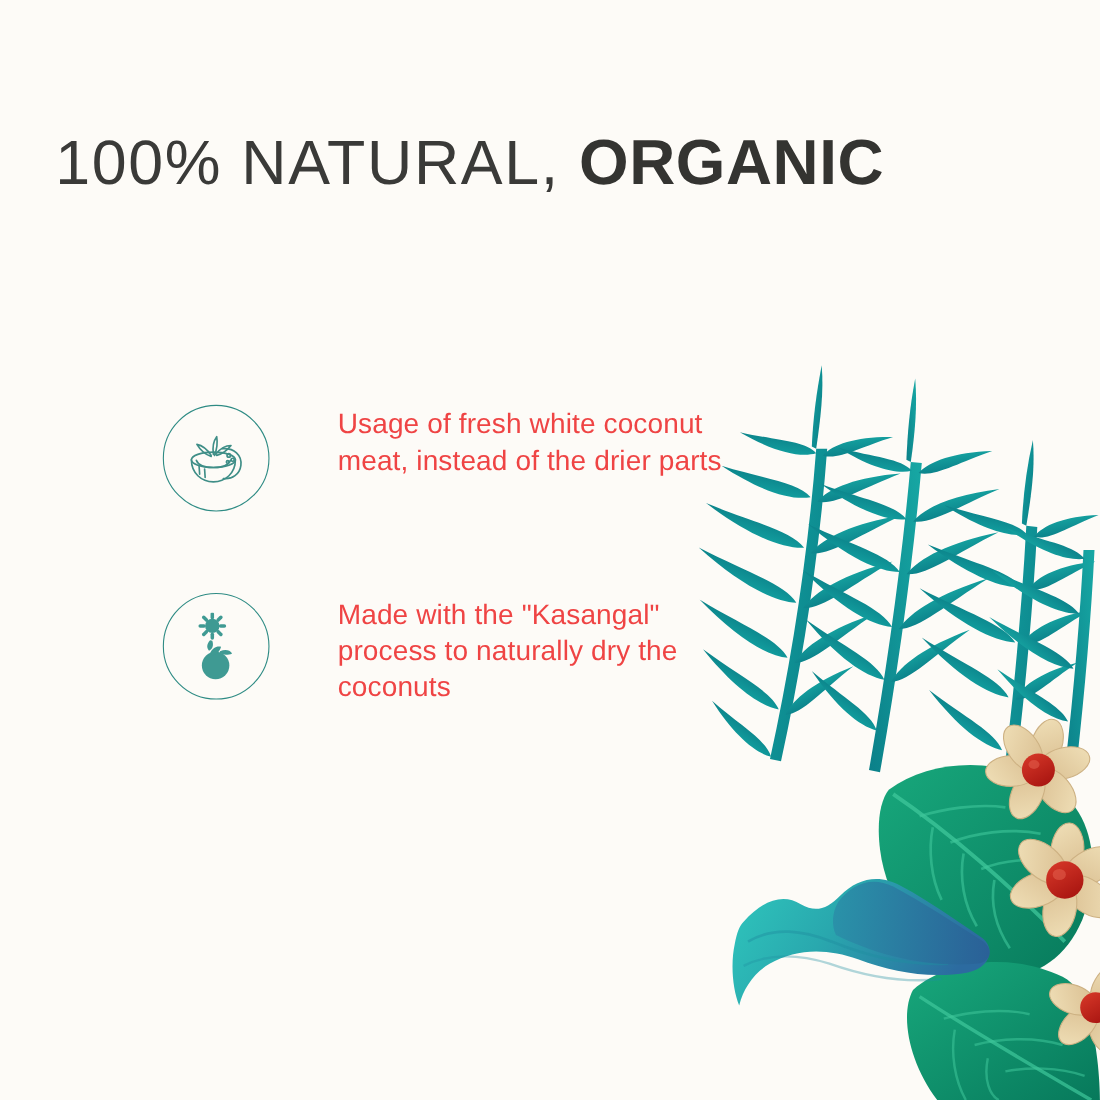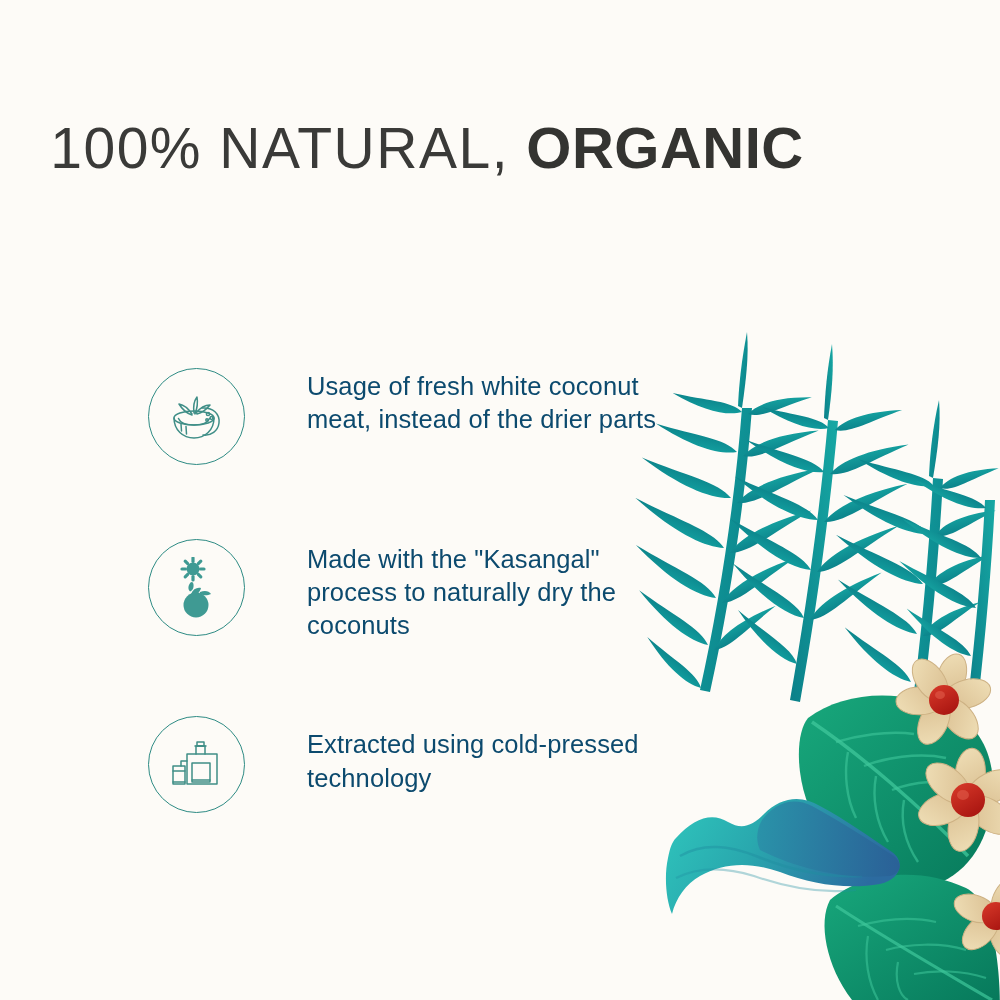--- a/index.html
+++ b/index.html
@@ -94,21 +94,21 @@
   }
   .icon-circle svg { display: block; }
 
   .feature-text {
     flex: 1 1 auto;
     margin-left: 62px;
     font-family: "Liberation Sans", sans-serif;
     font-weight: 400;
     font-size: 25.5px;
     line-height: 1.30;
-    color: #0c4a6e;
+    color: #ef4444;
     letter-spacing: 0.1px;
     padding-top: 4px;
   }
   #feature-text-0 { padding-top: 2px; }
   #feature-text-2 { padding-top: 12px; }
 </style>
 </head>
 <body>
 
 <div id="canvas">
@@ -446,39 +446,15 @@
 
           <circle cx="27" cy="48" r="12.5" fill="#3f9a93"></circle>
           <path d="M22 37 C 24 32, 28 30, 32 31 C 31 35, 28 38, 24 39 Z" fill="#3f9a93"></path>
 
           <path d="M31 35 C 36 33, 40 34, 42 37 C 38 39, 33 38.5, 30.5 36.5 Z" fill="#3f9a93"></path>
         </svg>
       </div>
       <div class="feature-text" id="feature-text-1">Made with the "Kasangal" process to naturally dry the coconuts</div>
     </div>
 
-    <div class="feature">
-      <div class="icon-circle">
-        <svg width="60" height="58" viewBox="0 0 60 58">
-          <g fill="none" stroke="#3f8e87" stroke-width="1.5" stroke-linecap="round" stroke-linejoin="round">
-
-            <path d="M20 18 L 50 18 L 50 48 L 20 48 Z"></path>
-
-            <path d="M25 27 L 43 27 L 43 46 L 25 46 Z"></path>
-            <path d="M25 44 L 43 44"></path>
-
-            <path d="M29 18 L 29 10 L 38 10 L 38 18"></path>
-            <path d="M28 10 L 39 10"></path>
-            <path d="M30 6 L 37 6 L 37 10 L 30 10 Z"></path>
-
-            <path d="M20 25 L 14 25 L 14 30"></path>
-
-            <path d="M6 30 L 18 30 L 18 48 L 6 48 Z"></path>
-            <path d="M6 35 L 18 35"></path>
-            <path d="M6 46 L 18 46"></path>
-          </g>
-        </svg>
-      </div>
-      <div class="feature-text" id="feature-text-2">Extracted using cold-pressed technology</div>
-    </div>
 
   </div>
 </div>
 
 </body></html>

